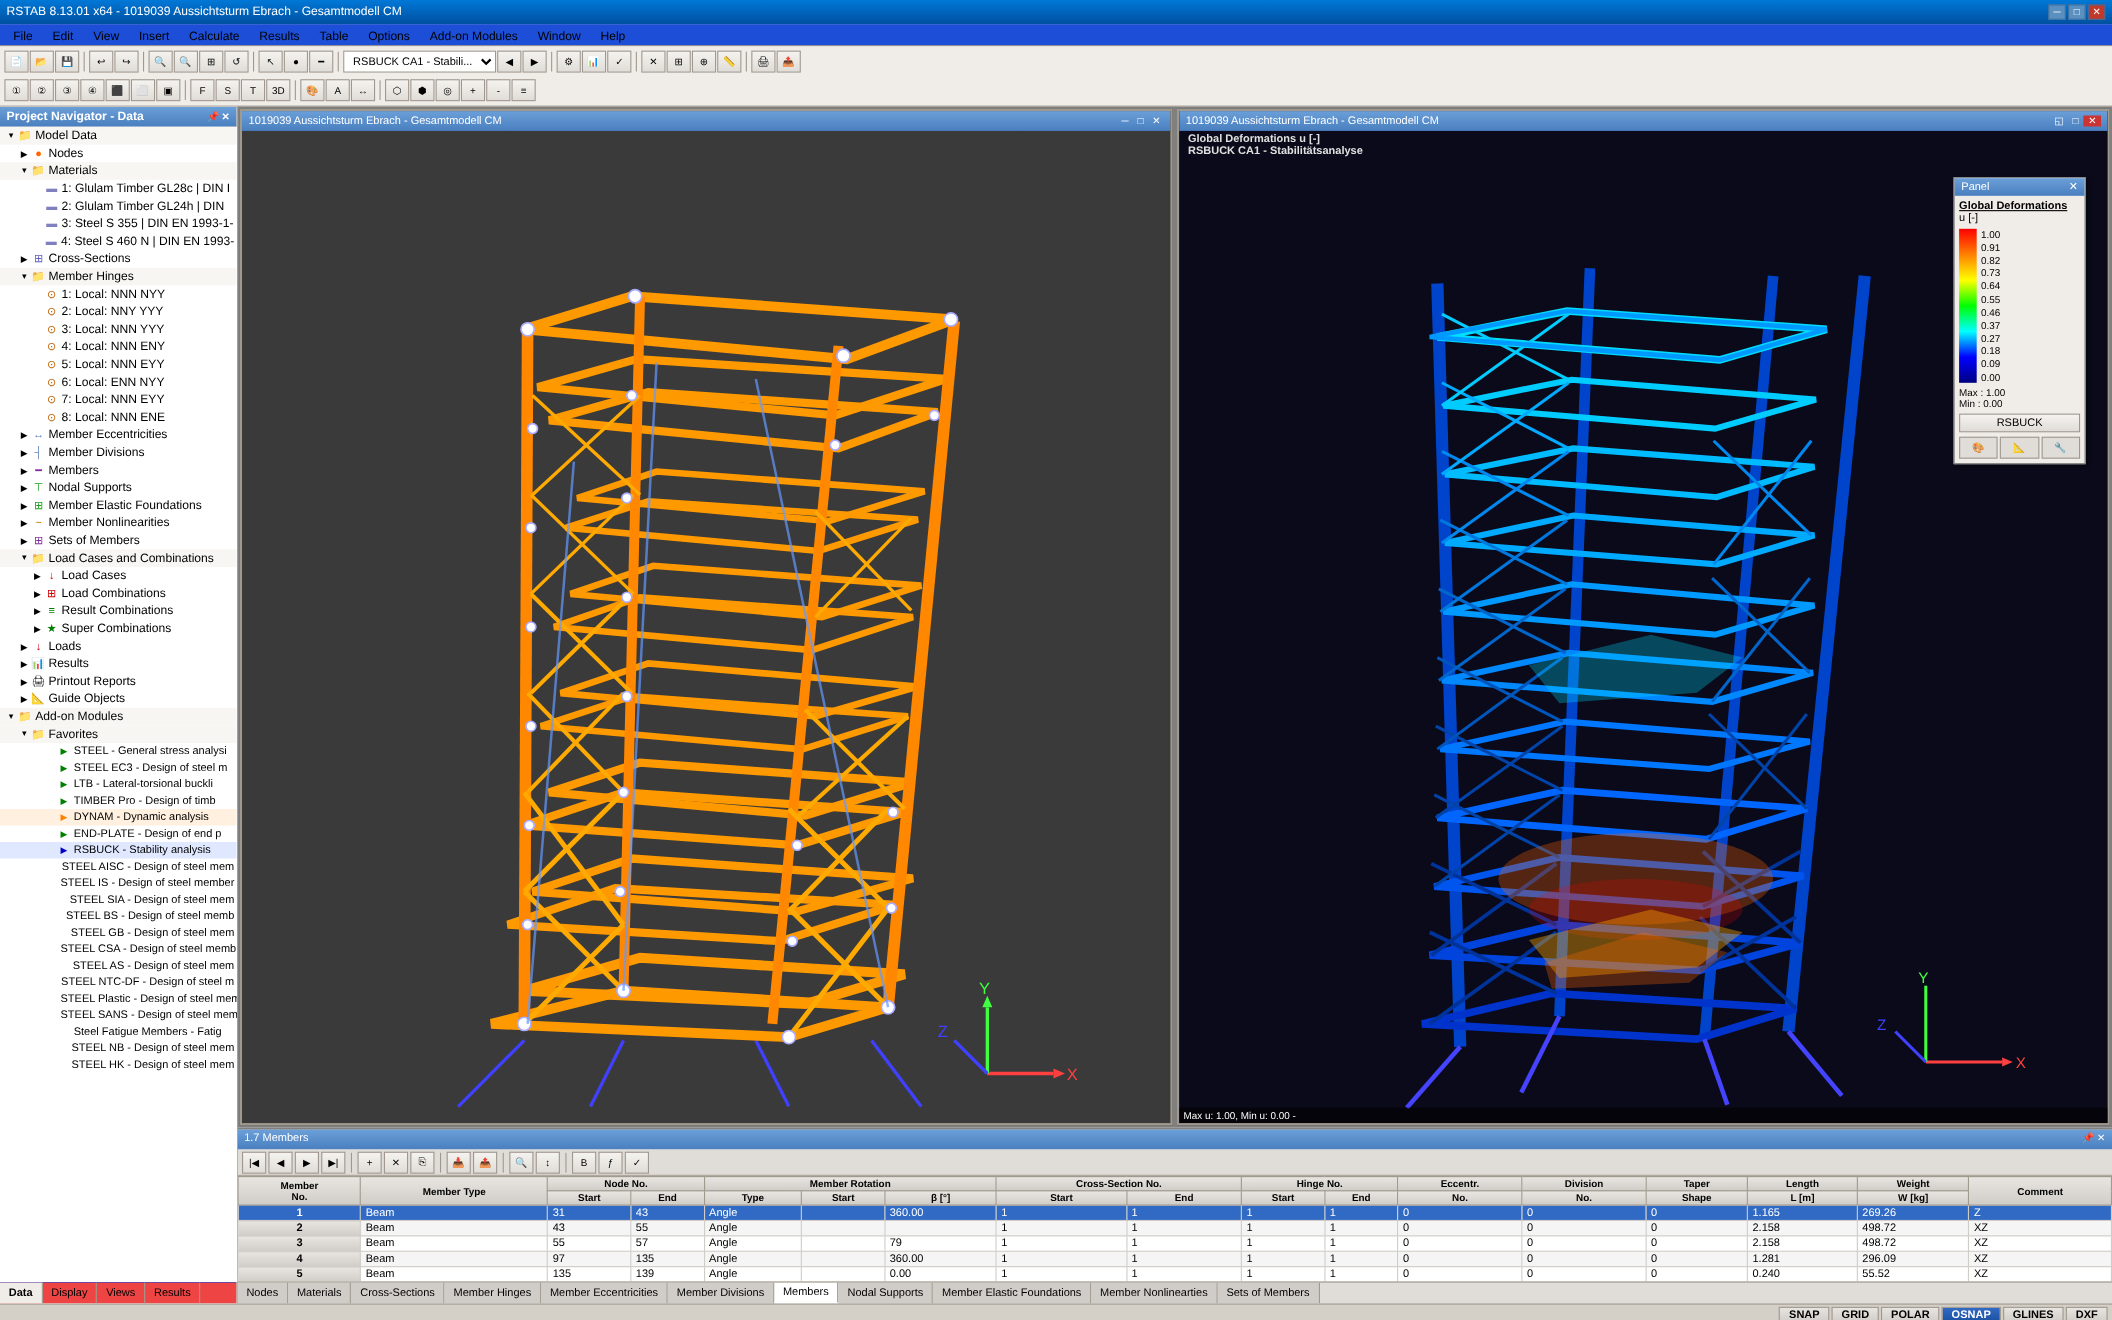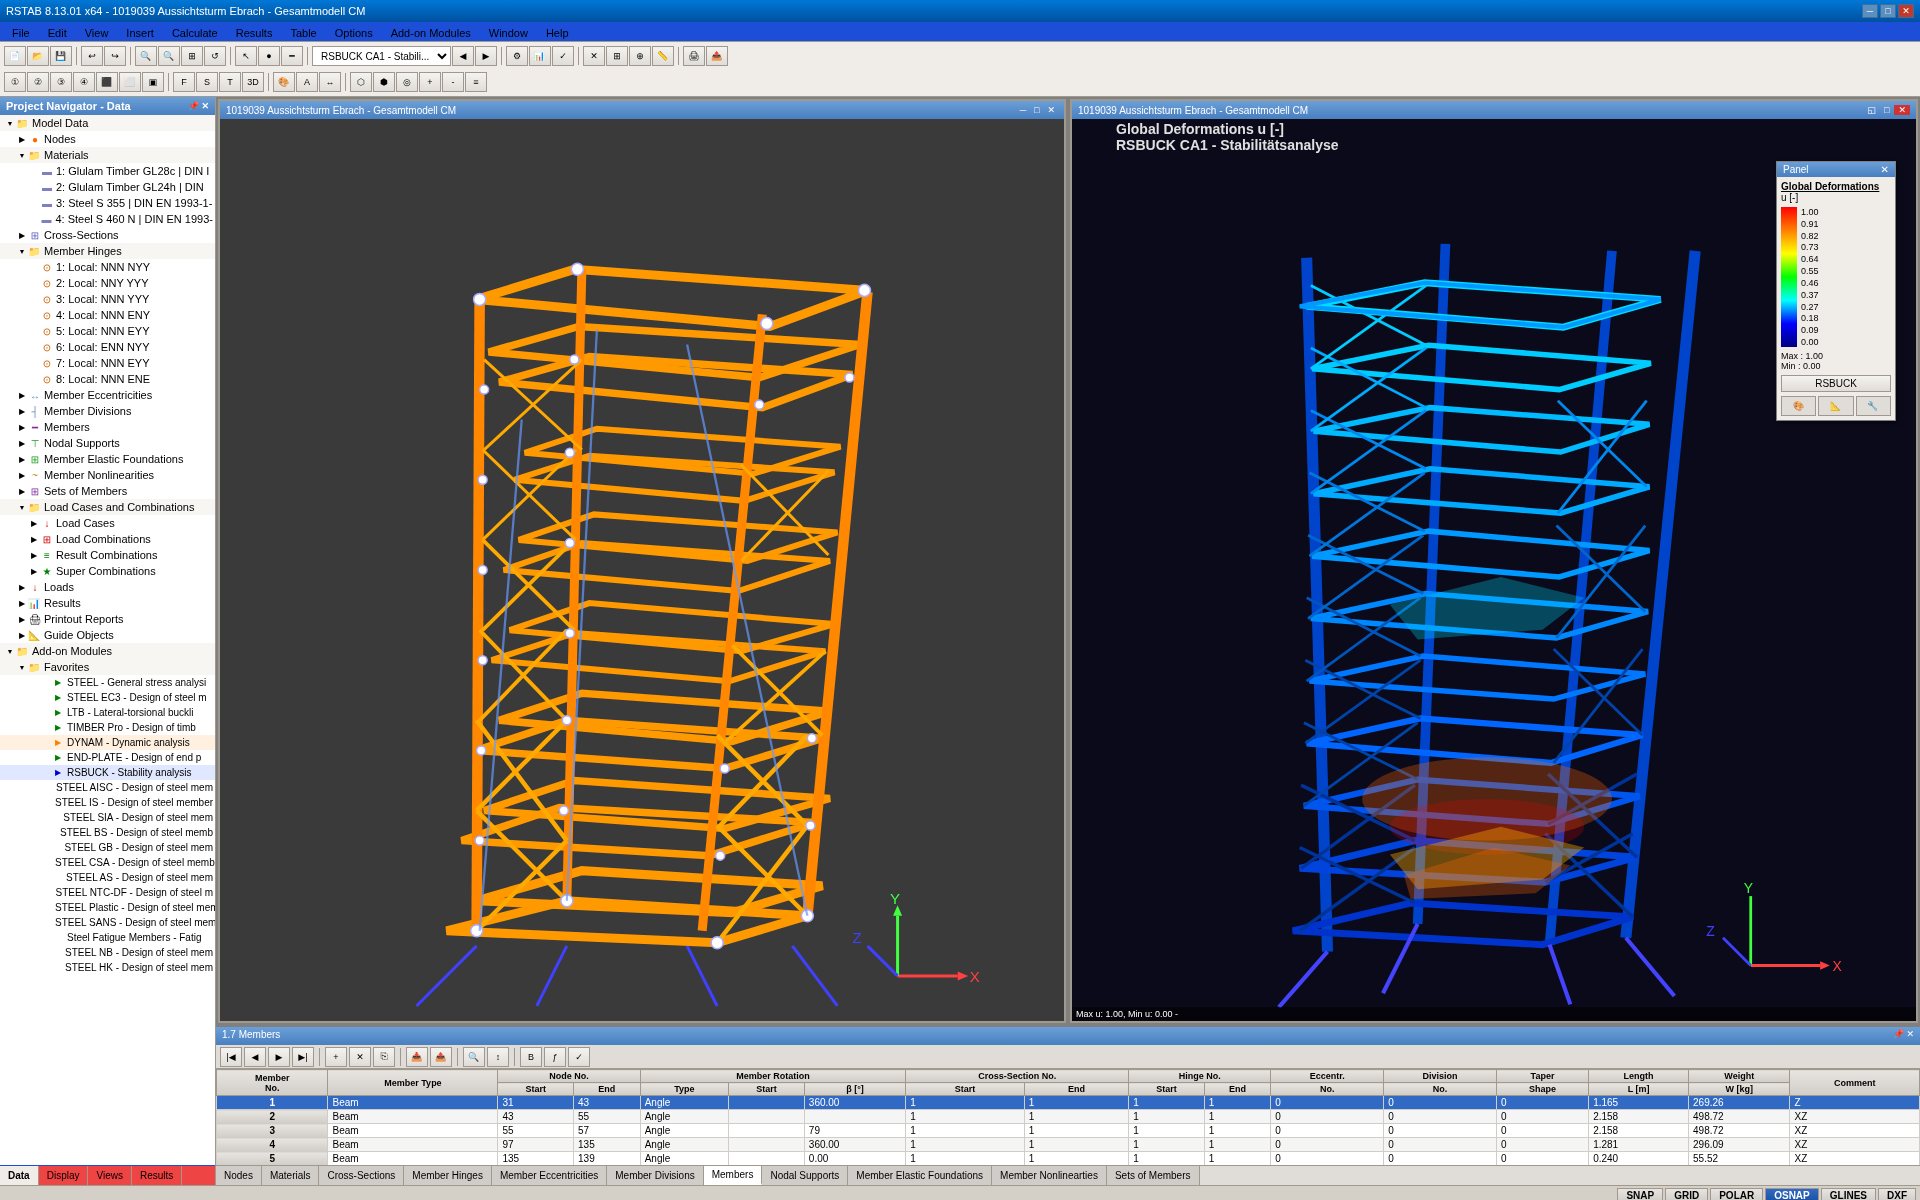--- a/index.html
+++ b/index.html
@@ -394,24 +394,23 @@
 
     .section-bg { background: #f8f6f3; }
     .folder-yellow { color: #d4a017; }
     .expanded::before { content: "▼"; font-size: 7px; }
 
     .view-label {
       position: absolute;
       top: 20px;
       left: 8px;
       color: #e0e0e0;
-      font-size: 14px;
+      font-size: 10px;
       font-weight: bold;
       z-index: 10;
-      margin-left: 36px;
     }
   </style>
 </head>
 <body>
 
 <div id="title-bar">
   <span>RSTAB 8.13.01 x64 - 1019039 Aussichtsturm Ebrach - Gesamtmodell CM</span>
   <div class="win-controls">
     <div class="win-btn">─</div>
     <div class="win-btn">□</div>

